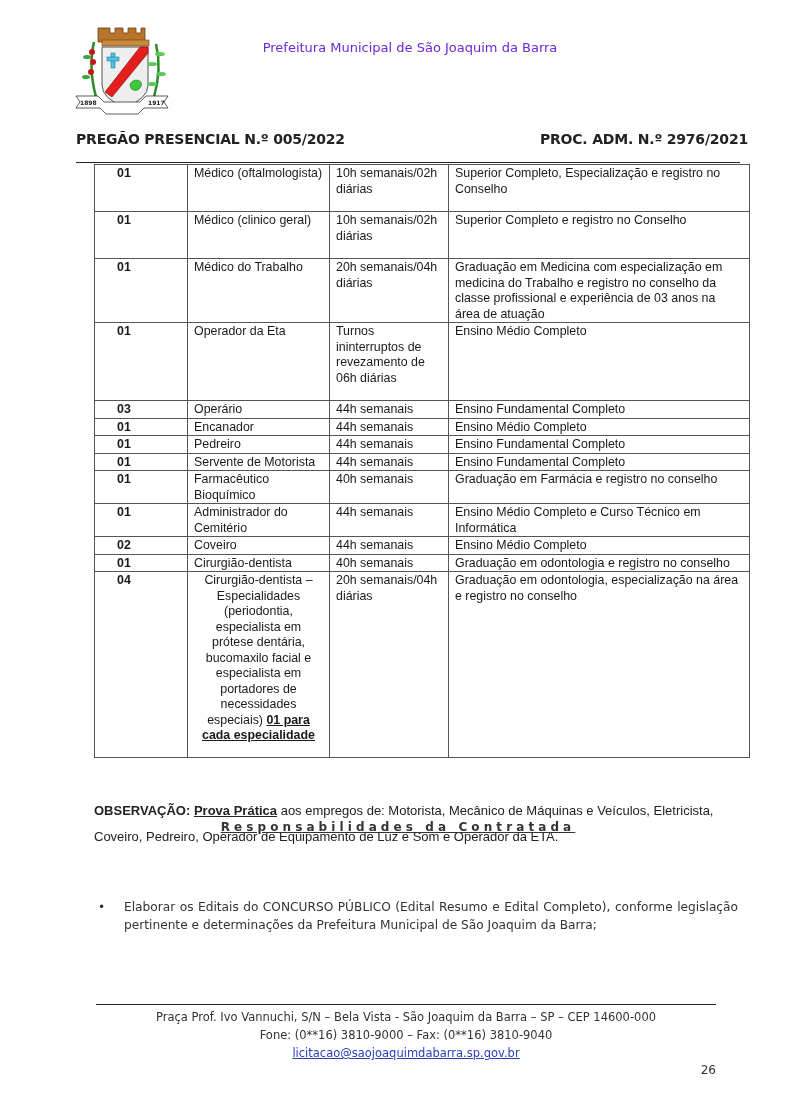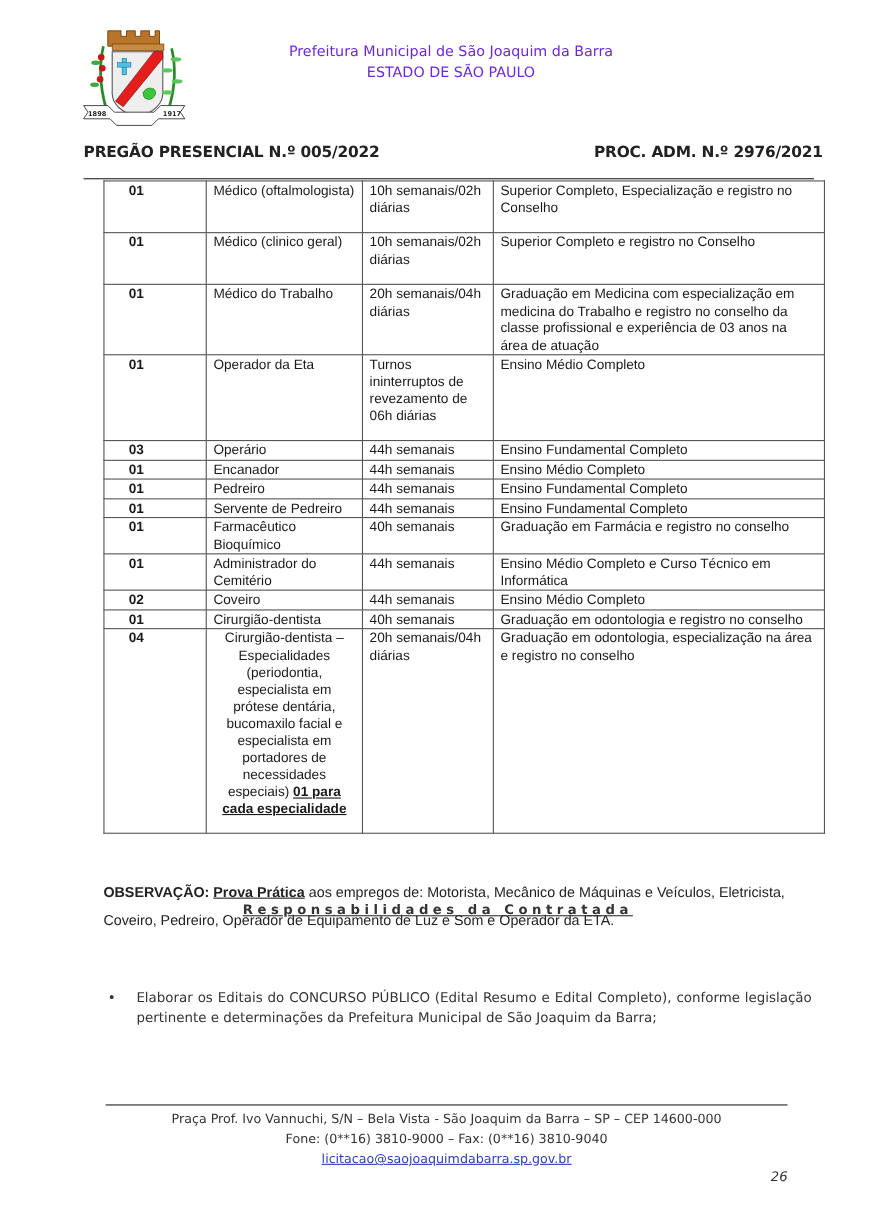--- a/index.html
+++ b/index.html
@@ -19,21 +19,21 @@
   .obs { position:absolute; left:94px; top:798px; width:660px; font-size:13px; line-height:26px; color:#222; }
   .obs b { font-weight:bold; }
   .resp { position:absolute; left:0; width:796px; top:820px; text-align:center; font-family:"DejaVu Sans", sans-serif; font-weight:bold; font-size:12px; letter-spacing:4.1px; color:#333; }
   .resp span { text-decoration:underline; }
   .bullet { position:absolute; left:98px; top:898px; width:640px; font-family:"DejaVu Sans", sans-serif; font-size:12.2px; line-height:18px; color:#333; }
   .bullet .dot { position:absolute; left:0; top:0; }
   .bullet .txt { margin-left:26px; text-align:justify; }
   .foot-rule { position:absolute; left:96px; top:1004px; width:620px; border-top:1.5px solid #222; }
   .footer { position:absolute; left:96px; top:1008px; width:620px; text-align:center; font-family:"DejaVu Sans", sans-serif; font-size:11.5px; line-height:18px; color:#333; }
   .footer a { color:#2a3fb8; text-decoration:underline; }
-  .pagenum { position:absolute; right:80px; top:1063px; font-family:"DejaVu Sans", sans-serif; font-size:12px; color:#333;font-style:italic; }
+  .pagenum { position:absolute; right:80px; top:1063px; font-family:"DejaVu Sans", sans-serif; font-size:12px; color:#333; }
 </style>
 </head>
 <body>
 
 <div class="logo">
   <svg width="100" height="94" viewBox="0 0 100 94">
 
     <path d="M30 6 h8 v5 h5 v-5 h8 v5 h5 v-5 h8 v5 h5 v-5 h4 v14 h-47 v-14 z" fill="#b8742a" stroke="#6b3e12" stroke-width="0.8"></path>
     <rect x="30" y="18" width="47" height="6" fill="#c88a3c" stroke="#6b3e12" stroke-width="0.6"></rect>
 
@@ -59,21 +59,20 @@
       <ellipse cx="80" cy="62" rx="5" ry="2" fill="#5bc85b"></ellipse>
 
     <path d="M4 74 h22 l6 6 h36 l6 -6 h22 l-4 6 l4 6 h-24 l-6 6 h-32 l-6 -6 h-24 l4 -6 z" fill="#fff" stroke="#333" stroke-width="0.8"></path>
     <text x="8" y="83" font-size="6" font-weight="bold" fill="#222" font-family="DejaVu Sans, sans-serif">1898</text>
     <text x="76" y="83" font-size="6" font-weight="bold" fill="#222" font-family="DejaVu Sans, sans-serif">1917</text>
   </svg>
 </div>
 
 <div class="hdr-title">
   <div>Prefeitura Municipal de São Joaquim da Barra</div>
-  <div>ESTADO DE SÃO PAULO</div>
 </div>
 
 <div class="pregao">PREGÃO PRESENCIAL N.º 005/2022</div>
 <div class="proc">PROC. ADM. N.º 2976/2021</div>
 <div class="hdr-rule"></div>
 
 <table class="main">
   <tbody>
     <tr style="height:47px">
       <td class="qty">01</td>
@@ -112,21 +111,21 @@
       <td>Ensino Médio Completo</td>
     </tr>
     <tr>
       <td class="qty">01</td>
       <td class="role">Pedreiro</td>
       <td class="hours">44h semanais</td>
       <td>Ensino Fundamental Completo</td>
     </tr>
     <tr>
       <td class="qty">01</td>
-      <td class="role">Servente de Pedreiro</td>
+      <td class="role">Servente de Motorista</td>
       <td class="hours">44h semanais</td>
       <td>Ensino Fundamental Completo</td>
     </tr>
     <tr>
       <td class="qty">01</td>
       <td class="role">Farmacêutico Bioquímico</td>
       <td class="hours">40h semanais</td>
       <td>Graduação em Farmácia e registro no conselho</td>
     </tr>
     <tr>

